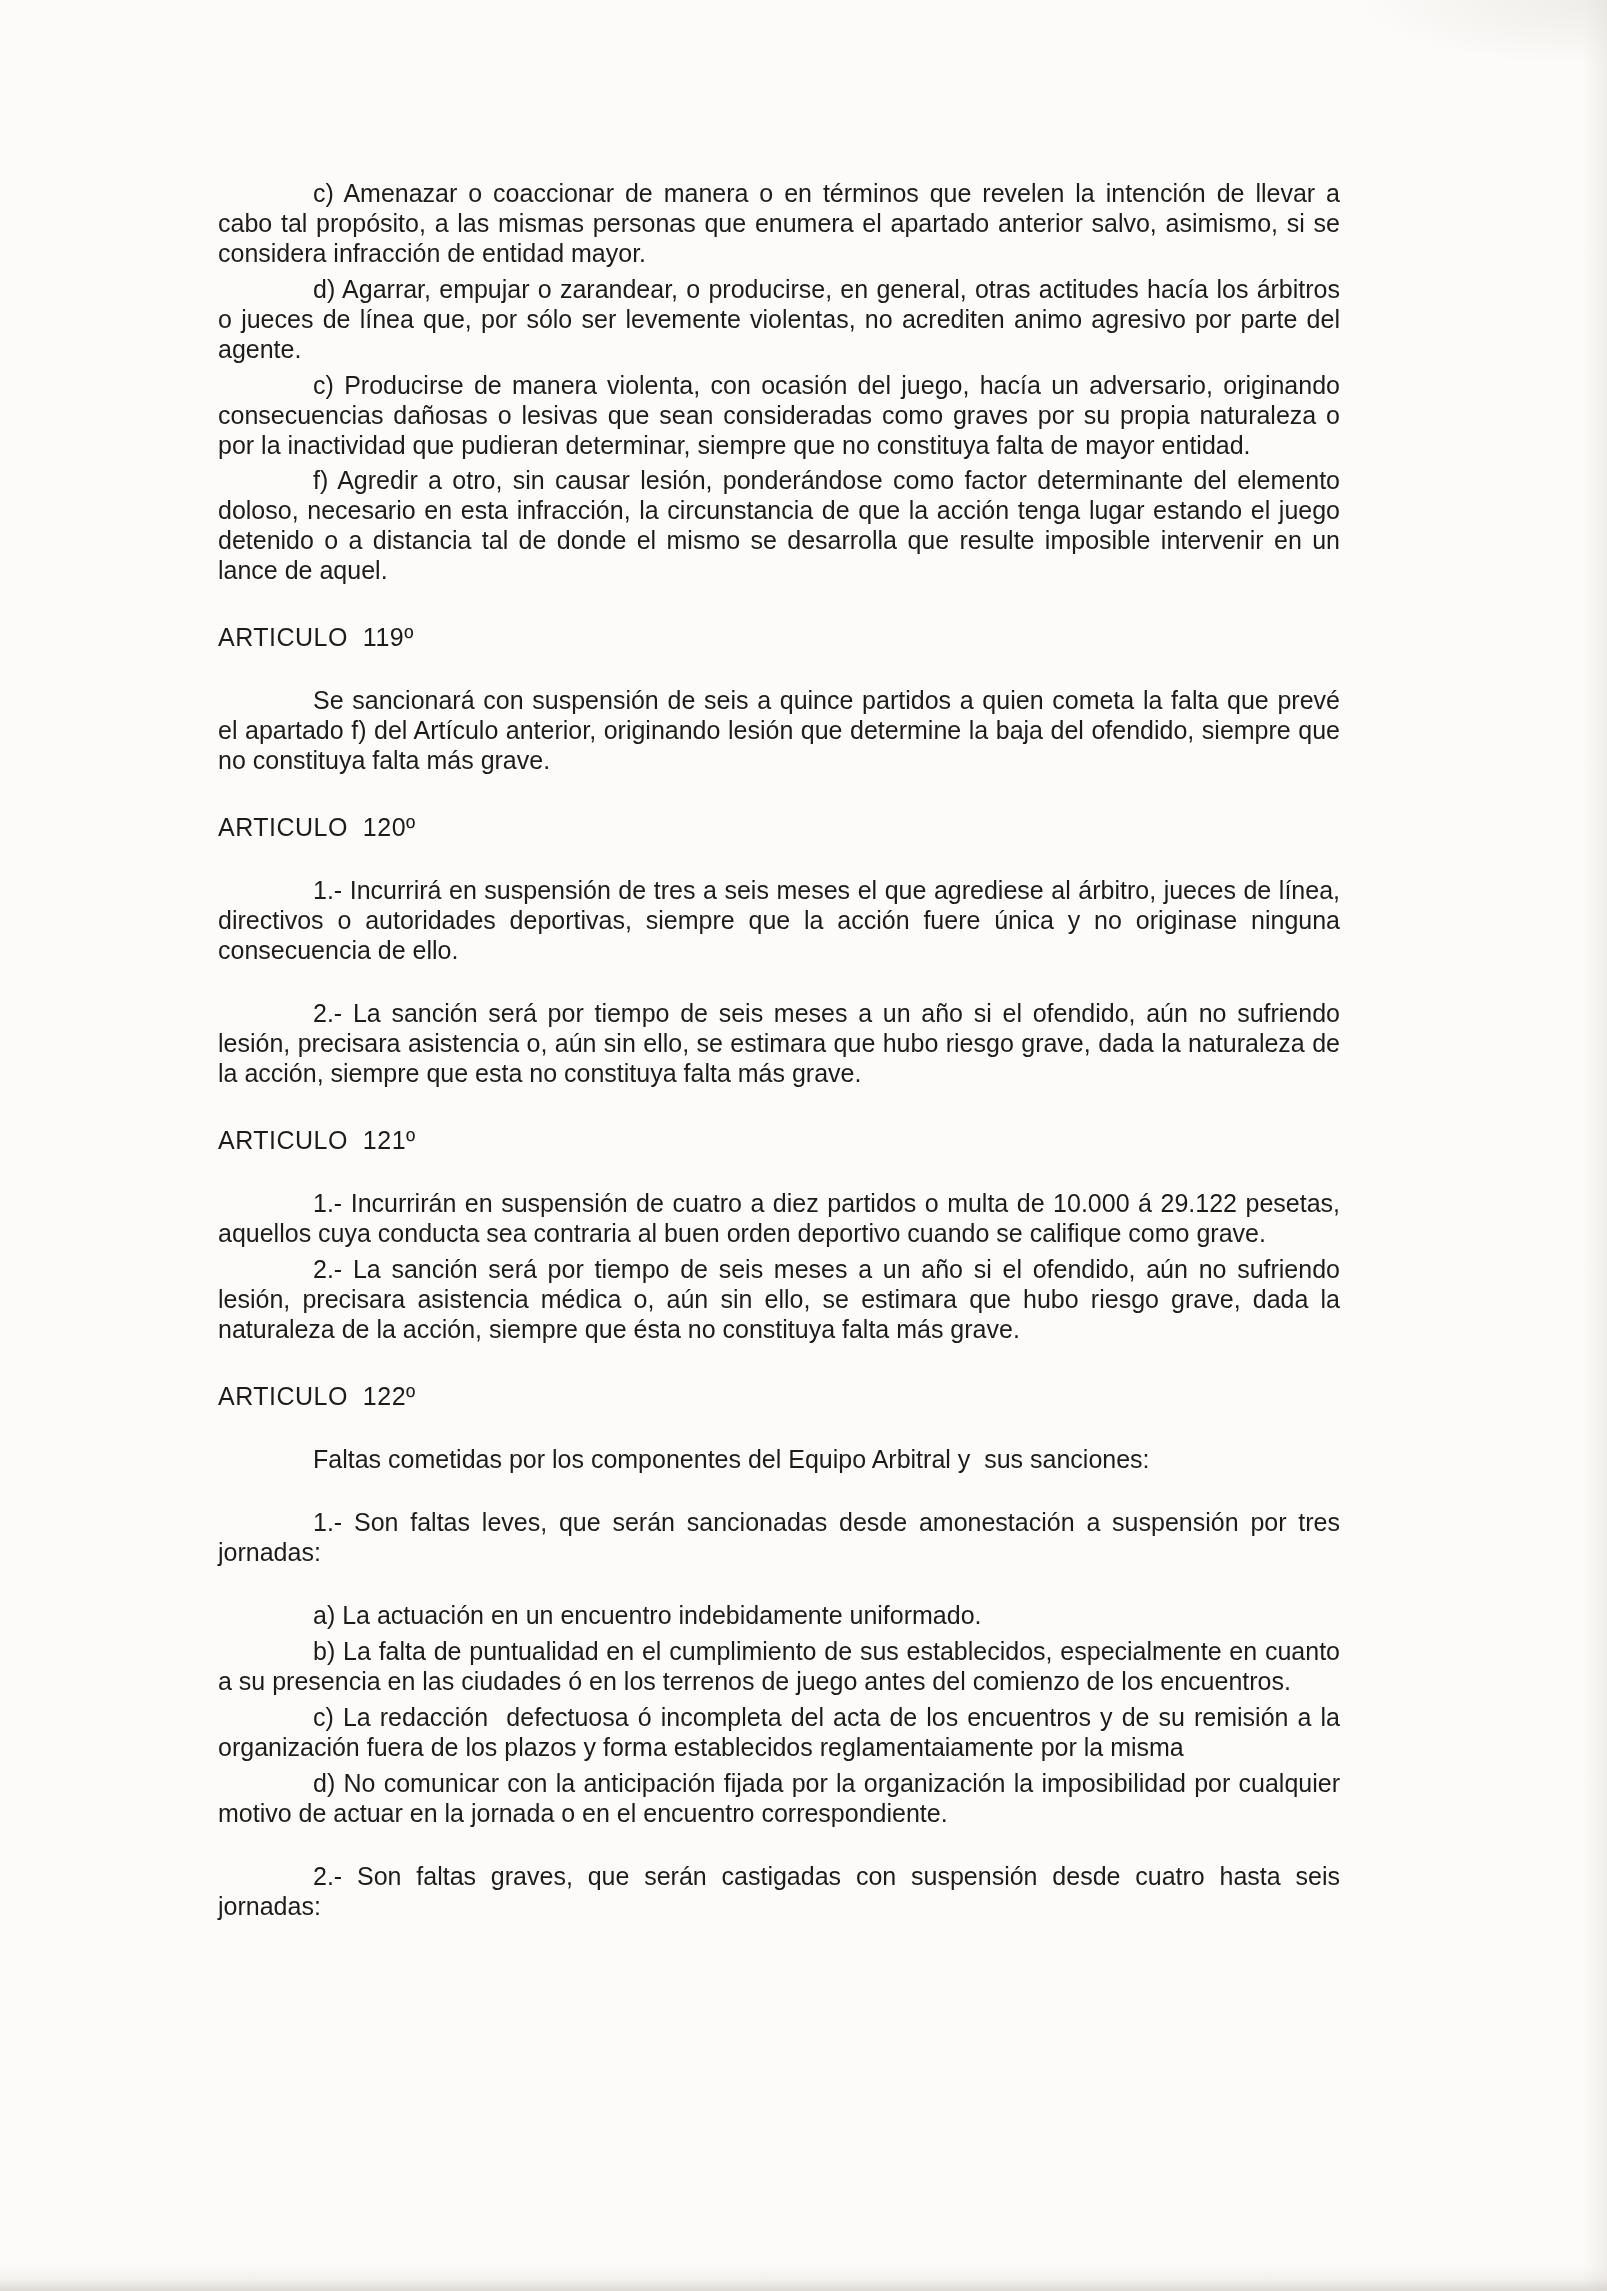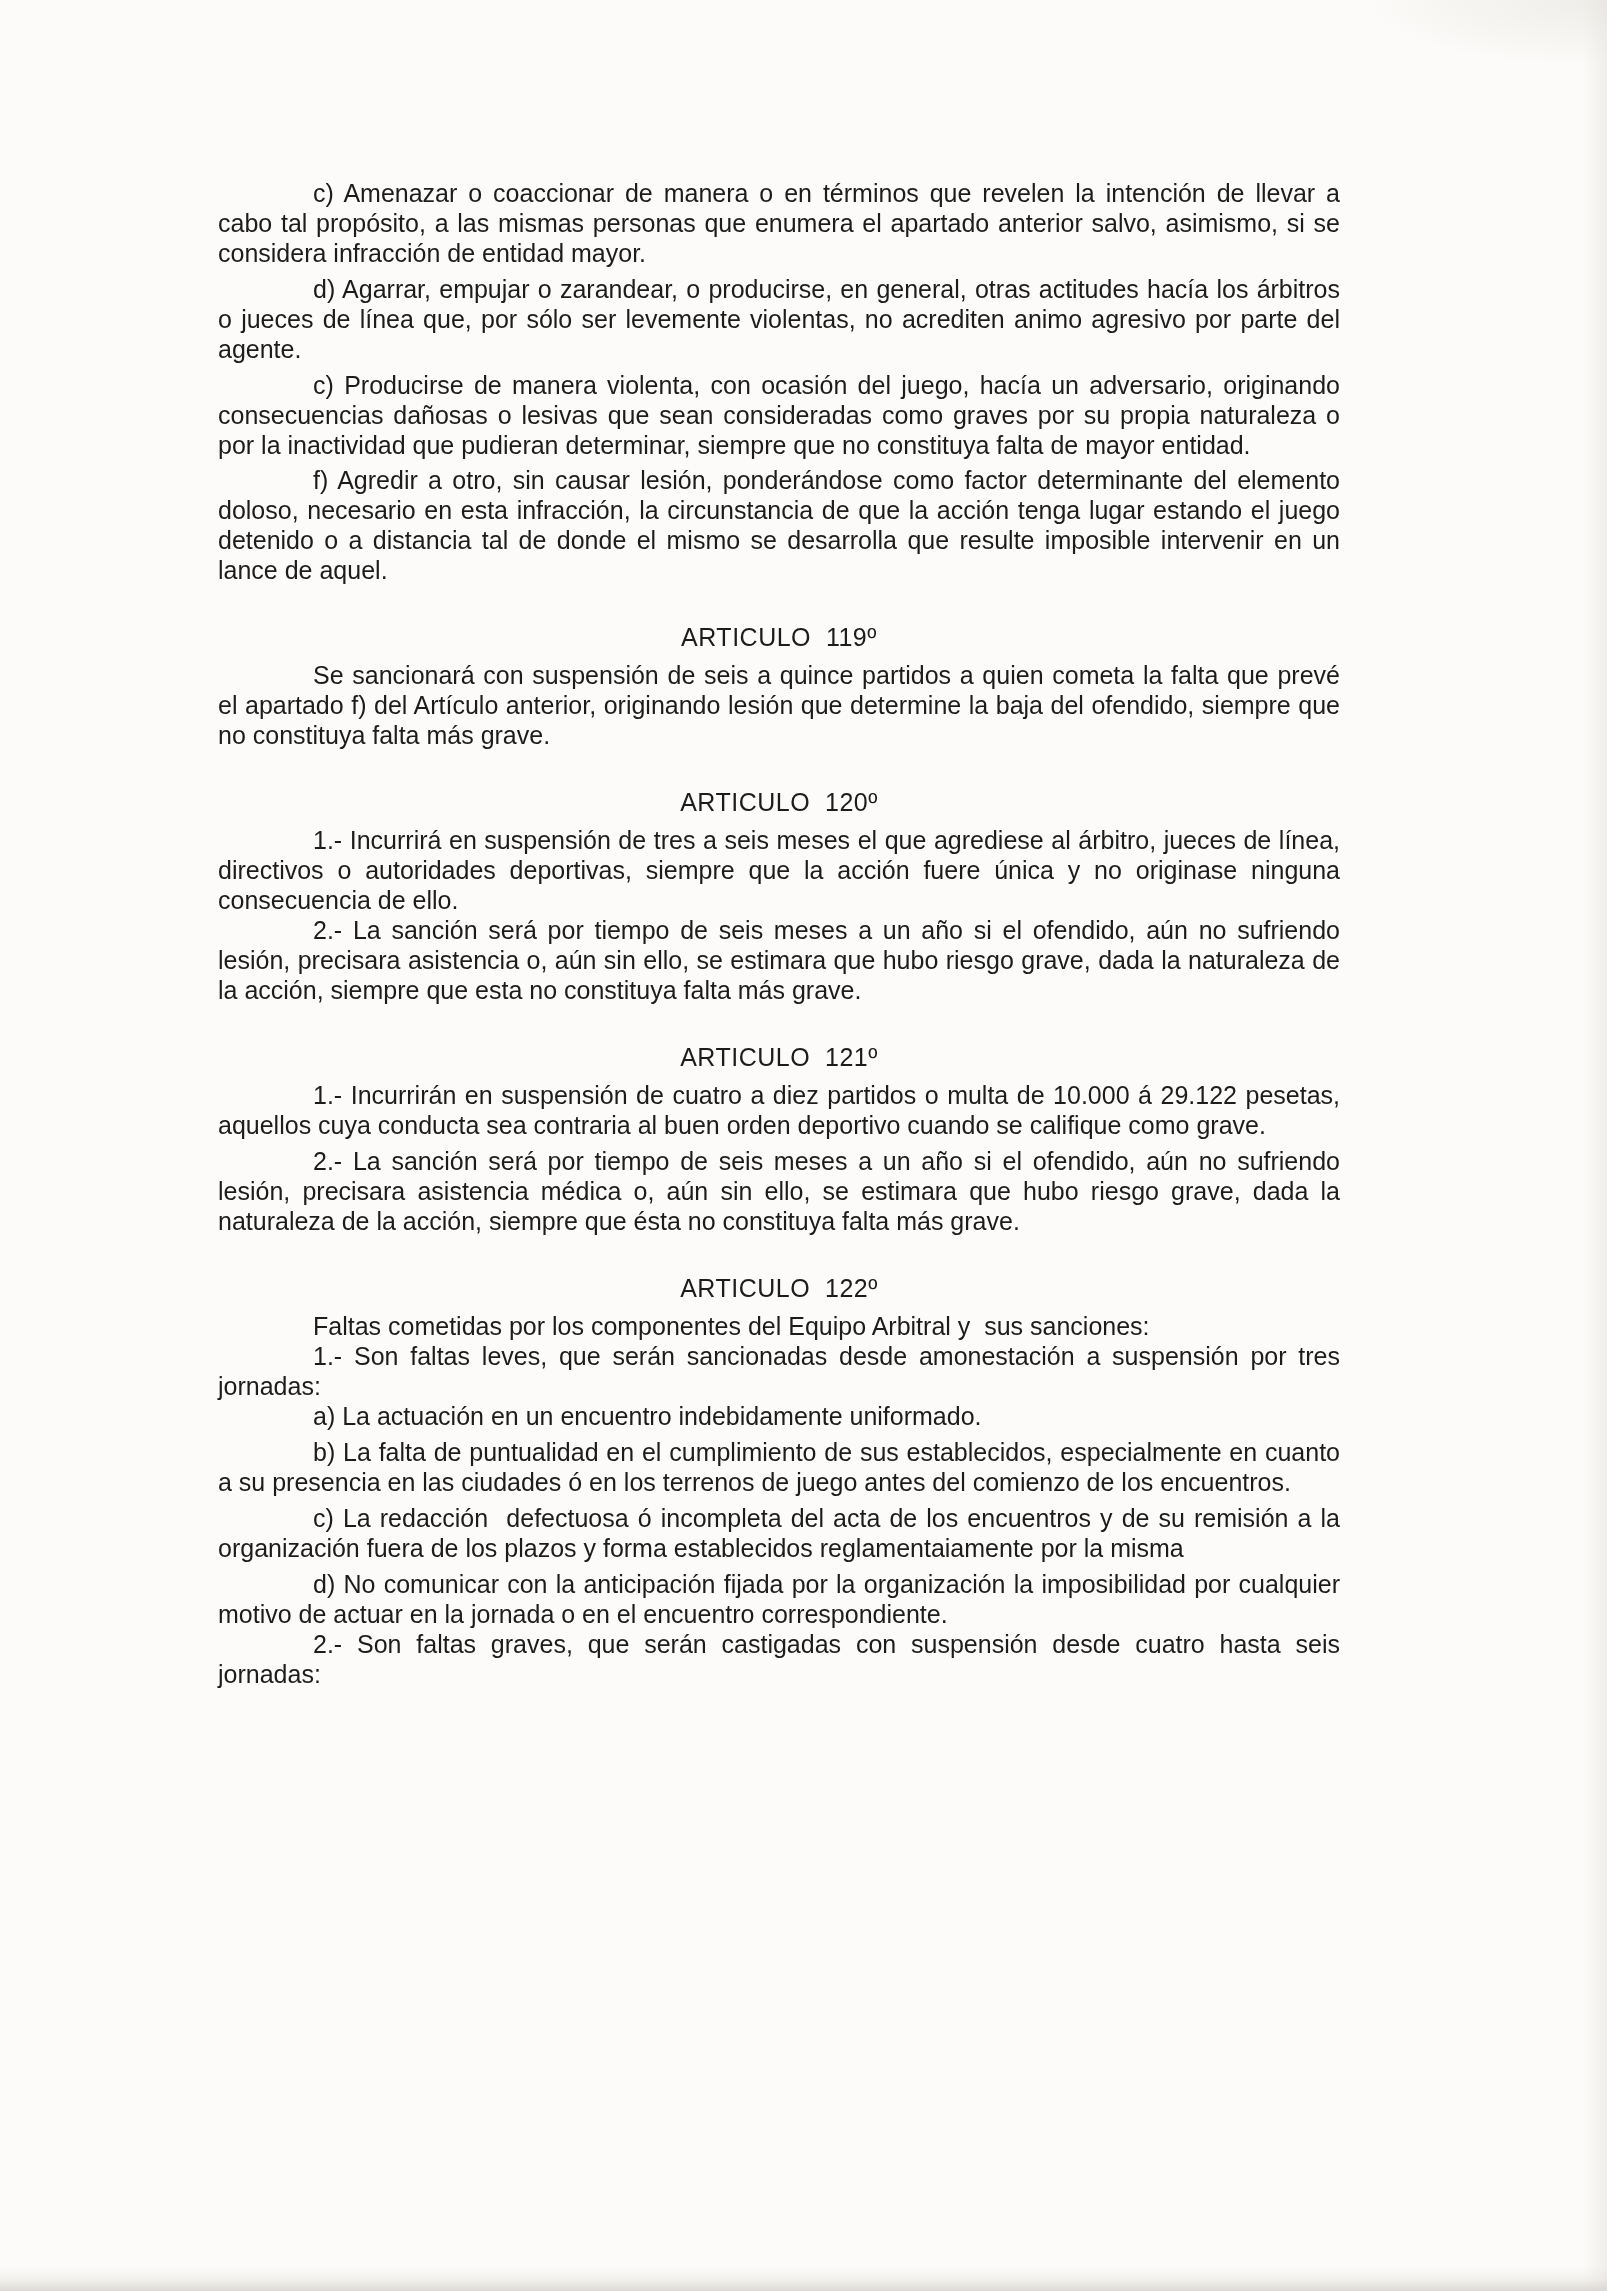--- a/index.html
+++ b/index.html
@@ -44,29 +44,29 @@
     font-size: 25px;
     line-height: 30px;
   }
   .text-block .paragraph {
     margin: 0;
     text-align: justify;
     text-indent: 95px;
     white-space: pre-wrap;
   }
   .text-block .heading {
-    margin: 8px;
-    text-align: center;
+    margin: 0;
+    text-align: left;
     text-indent: 0;
     white-space: pre-wrap;
     letter-spacing: 0.5px;
   }
   
   .text-block .sp-none  { margin-top: 5.8px; }
-  .text-block .sp-blank { }
+  .text-block .sp-blank { margin-top: 33px; }
   .text-block .heading.sp-blank { margin-top: 37px; }
   .text-block > :first-child { margin-top: 0; }
 </style>
 </head>
 <body>
 
 <div class="scan-page">
   <div class="text-block" id="text-block">
 
   <div class="paragraph sp-none">c) Amenazar o coaccionar de manera o en términos que revelen la intención de llevar a cabo tal propósito, a las mismas personas que enumera el apartado anterior salvo, asimismo, si se considera infracción de entidad mayor.</div>

